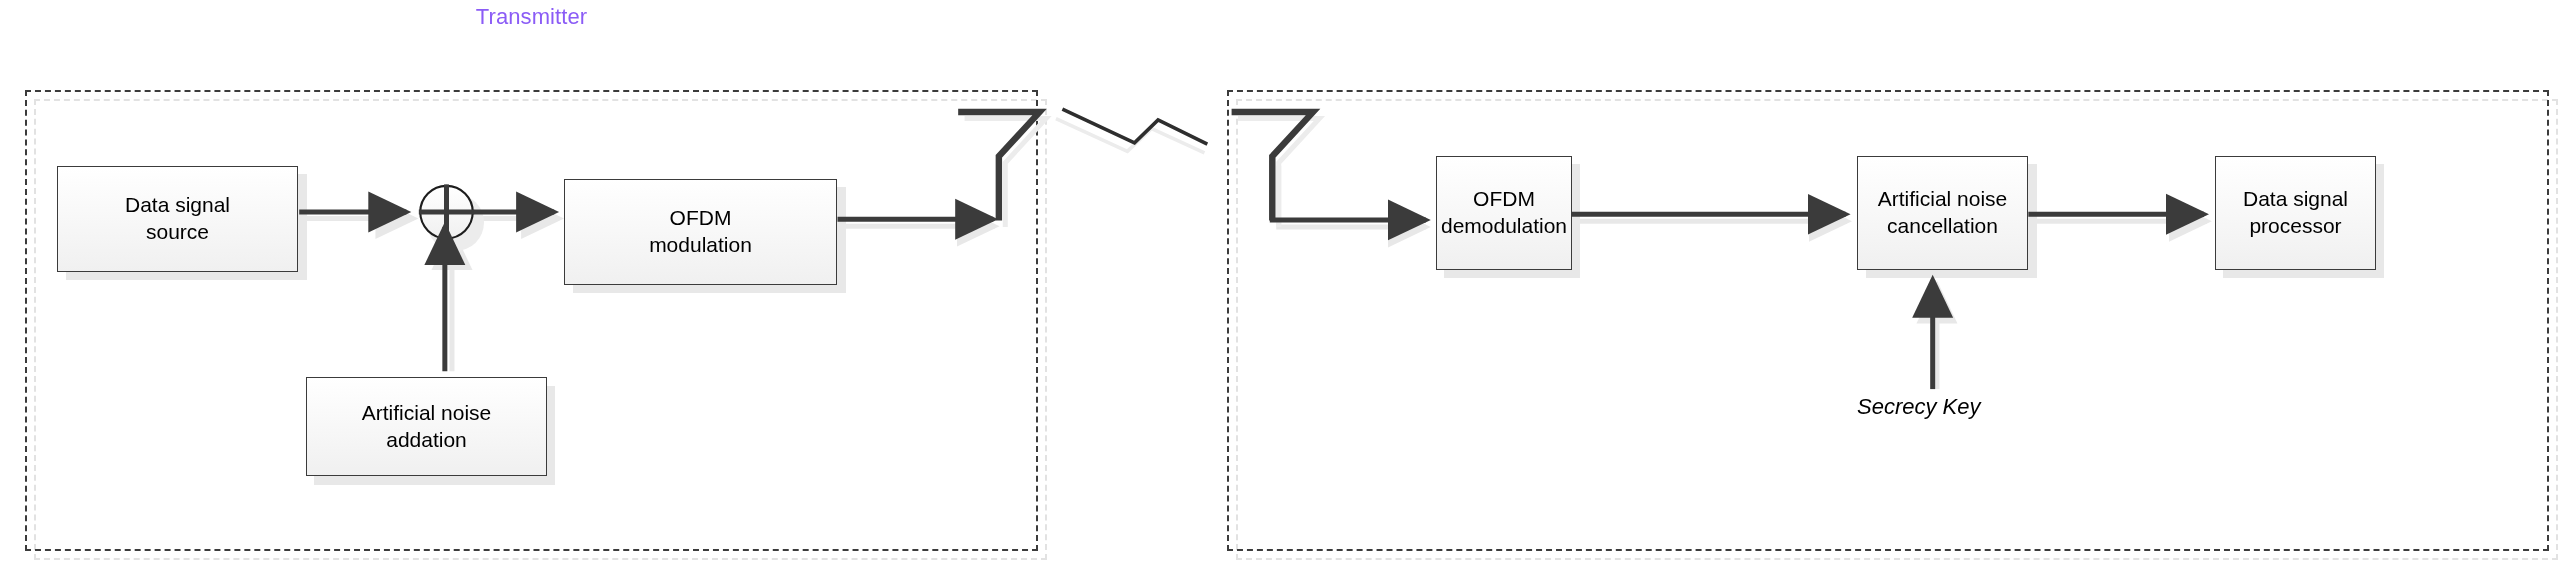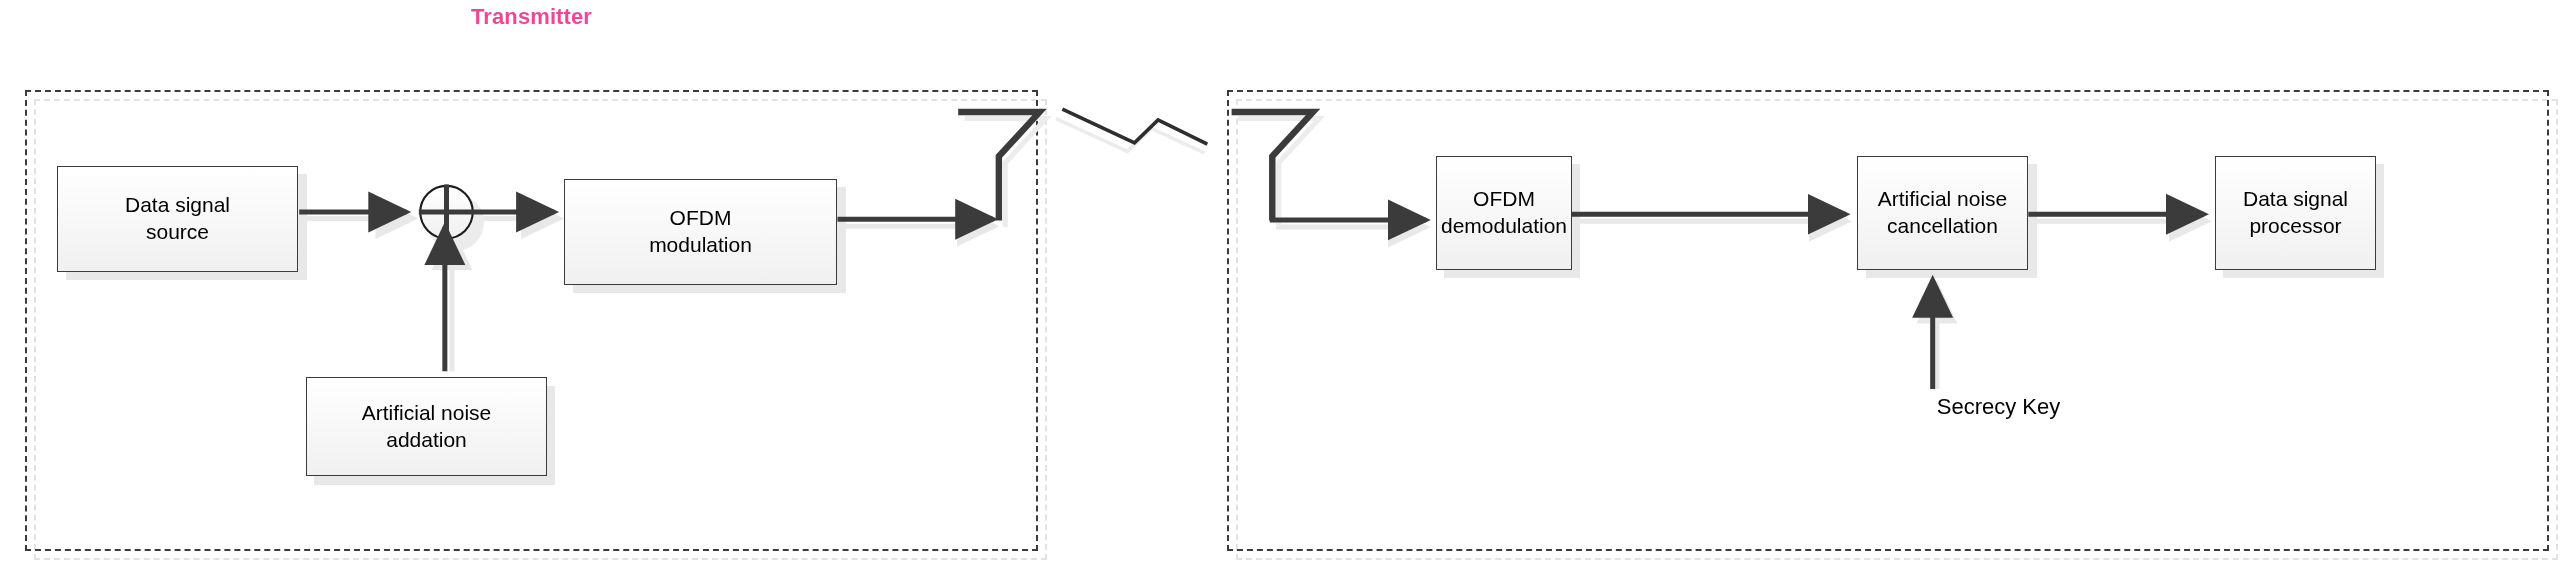--- a/index.html
+++ b/index.html
@@ -17,22 +17,22 @@
     width: 2576px;
     height: 574px;
     background: #ffffff;
     overflow: hidden;
   }
 
   
   .section-title {
     position: absolute;
     font-size: 22px;
-    font-weight: bold;
-    color: #ec4899;
+    font-weight: normal;
+    color: #8b5cf6;
     letter-spacing: 0.1px;
     white-space: nowrap;
     text-align: center;
     line-height: 1;
   }
 
   
   .enclosure {
     position: absolute;
     box-sizing: border-box;
@@ -184,21 +184,21 @@
     <span class="block-label">Artificial noise
 cancellation</span>
   </div>
 
   <div class="block-shadow" style="left:2223px; top:164px; width:161px; height:114px;"></div>
   <div class="block" style="left:2215px; top:156px; width:161px; height:114px;">
     <span class="block-label">Data signal
 processor</span>
   </div>
 
-  <div class="free-text" style="left:1913px; top:396px; width:171px; text-align:center;">Secrecy Key</div>
+  <div class="free-text" style="left:1857px; top:396px; width:171px; text-align:left;font-style:italic;">Secrecy Key</div>
 
   <svg class="vec vec-arrows" viewBox="0 0 3606 804" xmlns="http://www.w3.org/2000/svg">
     <defs>
       <marker id="arrowHead" markerWidth="9" markerHeight="9" refX="7.6" refY="4.5" orient="auto" markerUnits="strokeWidth">
         <path d="M0,0.4 L8.6,4.5 L0,8.6 z" fill="#3b3b3b"></path>
       </marker>
     </defs>
 
     <g>
       <polyline points="1341,157 1455,157 1398,219 1398,309" fill="none" stroke="#3b3b3b" stroke-width="9" stroke-linejoin="miter" stroke-linecap="butt"></polyline>

